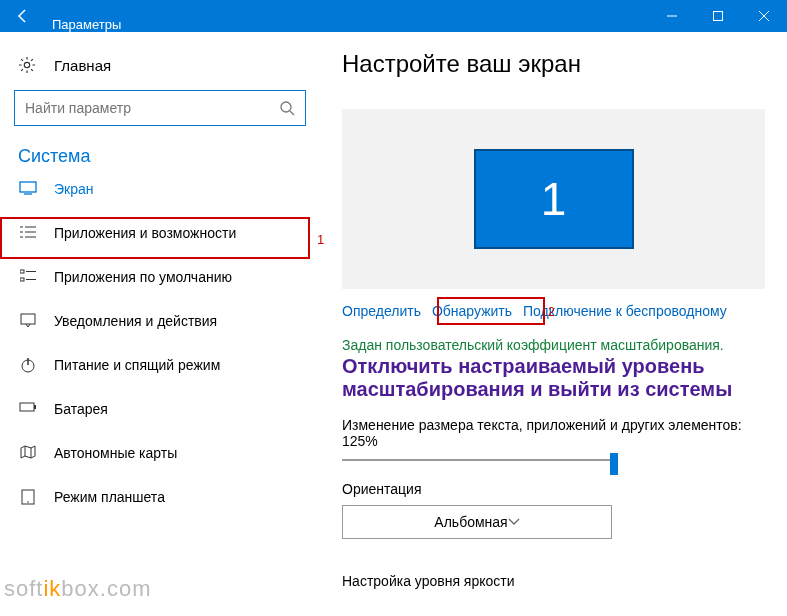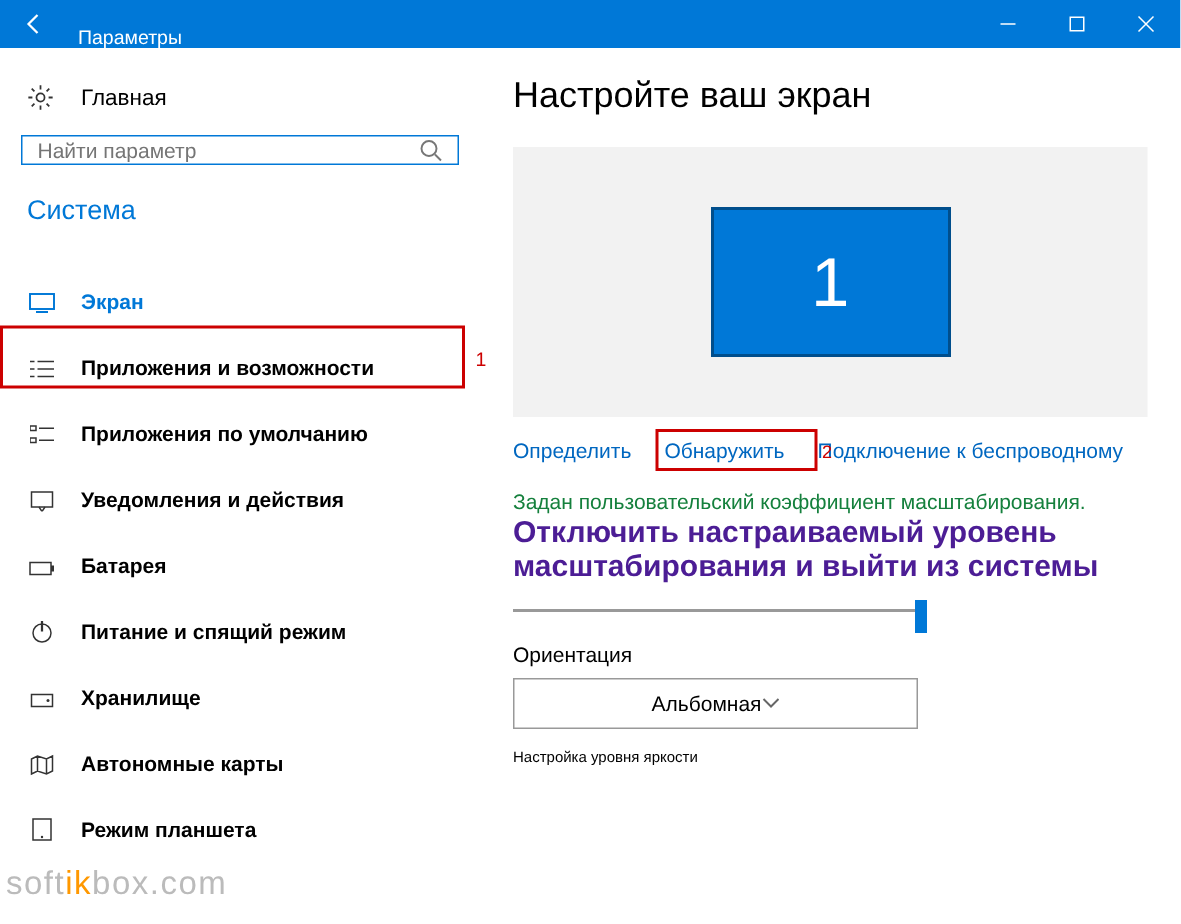--- a/index.html
+++ b/index.html
@@ -15,59 +15,59 @@
 .main { display: flex; height: calc(100% - 32px); }
 .sidebar { width: 320px; padding: 18px 0 16px 0; position: relative; }
 .content { flex: 1; padding: 18px 22px 0 22px; overflow: hidden; }
 
 
 .home-row { display: flex; align-items: center; padding: 6px 18px 16px 18px; }
 .home-row .icon { width: 20px; margin-right: 16px; }
 .home-row span { font-size: 15px; }
 
 .search-wrap { margin: 0 14px 20px 14px; }
-.search { border: 1px solid #0078d7; height: 20px; display: flex; align-items: center; padding: 0 10px; }
+.search { border: 1px solid #0078d7; height: 36px; display: flex; align-items: center; padding: 0 10px; }
 .search input { border: none; outline: none; flex: 1; font-size: 14px; color: #666; background: transparent; }
 .search .sicon { color: #666; }
 
 .category { color: #0078d7; font-size: 18px; padding: 0 18px 14px 18px; }
 
-.nav-item { display: flex; align-items: flex-end; height: 44px; padding: 0 18px; cursor: pointer; font-weight: bold; }
+.nav-item { display: flex; align-items: flex-start; height: 44px; padding: 0 18px; cursor: pointer; }
 .nav-item .icon { width: 20px; margin-right: 16px; color: #333; display: flex; align-items: center; justify-content: center; }
 .nav-item span { font-size: 14px; }
 .nav-item.selected { color: #0078d7; }
 .nav-item.selected .icon { color: #0078d7; }
 
 .red-box-1 { position: absolute; border: 2px solid #cc0000; left: 0; top: 185px; width: 310px; height: 42px; pointer-events: none; }
 .red-num-1 { position: absolute; left: 317px; top: 200px; color: #cc0000; font-size: 13px; pointer-events: none; }
 
 
-.h1 { font-size: 24px; font-weight: 300; margin-bottom: 20px; }
+.h1 { font-size: 24px; font-weight: 300; margin-bottom: 31px; }
 
 .display-area { background: #f2f2f2; height: 180px; display: flex; align-items: center; justify-content: center; margin-bottom: 14px; }
 .display-box { background: #0078d7; border: 2px solid #004e8c; width: 160px; height: 100px; display: flex; align-items: center; justify-content: center; color: #fff; font-size: 46px; font-weight: 300; }
 
-.links-row { display: flex; gap: 22px; margin-bottom: 18px; align-items: center; flex-wrap: wrap; position: relative; }
+.links-row { display: flex; gap: 11px; margin-bottom: 18px; align-items: center; flex-wrap: wrap; position: relative; }
 .links-row a { color: #0067c0; text-decoration: none; font-size: 14px; }
 
 .red-box-2 { position: absolute; border: 2px solid #cc0000; left: 95px; top: -6px; width: 108px; height: 28px; pointer-events: none; }
 .red-num-2 { position: absolute; left: 206px; top: 2px; color: #cc0000; font-size: 12px; pointer-events: none; }
 
 .warning { color: #15803d; font-size: 14px; margin-bottom: 2px; }
 .link-blue { color: #4c1d95; font-size: 20px; display: block; margin-bottom: 16px; text-decoration: none; font-weight: bold; }
 
 .scale-label { font-size: 14px; margin-bottom: 10px; }
 .slider-wrap { margin-bottom: 20px; }
 .slider-track { background: #999; height: 2px; position: relative; width: 270px; }
 .slider-thumb { position: absolute; top: -6px; right: -6px; width: 8px; height: 22px; background: #0078d7; }
 
 .orientation-label { font-size: 14px; margin-bottom: 8px; }
 .select-box { border: 1px solid #999; width: 270px; height: 34px; display: flex; align-items: center; padding: 0 10px; justify-content: center; font-size: 14px; }
 
-.brightness-label { font-size: 10px; margin-top: 14px; }
+.brightness-label { font-size: 14px; margin-top: 34px; }
 
 .watermark { position: absolute; left: 4px; bottom: 14px; color: #bbb; font-size: 22px; pointer-events: none; letter-spacing: 1px; }
 .watermark .ik { color: #ff9800; }
 
 svg { display: block; }
 </style>
 </head>
 <body>
 
 <div class="titlebar">
@@ -158,44 +158,35 @@
       <span class="icon">
           <svg width="16" height="14" viewBox="0 0 16 14">
             <rect x="1" y="1" width="14" height="10" stroke="#333" fill="none"></rect>
             <path d="M6 11 L8 14 L10 11" stroke="#333" fill="none"></path>
           </svg>
         </span>
       <span>Уведомления и действия</span>
     </div>
     <div class="nav-item">
       <span class="icon">
+          <svg width="16" height="16" viewBox="0 0 16 16">
+            <circle cx="8" cy="9" r="6" stroke="#333" fill="none"></circle>
+            <line x1="8" y1="1" x2="8" y2="8" stroke="#333" stroke-width="1.5"></line>
+          </svg>
+        </span>
+      <span>Питание и спящий режим</span>
+    </div>
+    <div class="nav-item">
+      <span class="icon">
           <svg width="18" height="12" viewBox="0 0 18 12">
             <rect x="1" y="2" width="14" height="8" stroke="#333" fill="none"></rect>
             <rect x="15" y="4" width="2" height="4" fill="#333"></rect>
           </svg>
         </span>
       <span>Батарея</span>
-    </div>
-    <div class="nav-item">
-      <span class="icon">
-          <svg width="16" height="16" viewBox="0 0 16 16">
-            <circle cx="8" cy="9" r="6" stroke="#333" fill="none"></circle>
-            <line x1="8" y1="1" x2="8" y2="8" stroke="#333" stroke-width="1.5"></line>
-          </svg>
-        </span>
-      <span>Питание и спящий режим</span>
-    </div>
-    <div class="nav-item">
-      <span class="icon">
-          <svg width="16" height="12" viewBox="0 0 16 12">
-            <rect x="1" y="2" width="14" height="8" stroke="#333" fill="none"></rect>
-            <circle cx="12" cy="6" r="1" fill="#333"></circle>
-          </svg>
-        </span>
-      <span>Хранилище</span>
     </div>
     <div class="nav-item">
       <span class="icon">
           <svg width="16" height="14" viewBox="0 0 16 14">
             <path d="M1 3 L5 1 L11 3 L15 1 V11 L11 13 L5 11 L1 13 Z M5 1 V11 M11 3 V13" stroke="#333" fill="none"></path>
           </svg>
         </span>
       <span>Автономные карты</span>
     </div>
     <div class="nav-item">
@@ -225,20 +216,21 @@
       <a href="#">Определить</a>
       <a href="#">Обнаружить</a>
       <a href="#">Подключение к беспроводному</a>
       <div class="red-box-2"></div>
       <div class="red-num-2">2</div>
     </div>
 
     <div class="warning">Задан пользовательский коэффициент масштабирования.</div>
     <a href="#" class="link-blue">Отключить настраиваемый уровень масштабирования и выйти из системы</a>
 
+    <div class="scale-label">Изменение размера текста, приложений и других элементов: 125%</div>
     <div class="slider-wrap">
       <div class="slider-track">
         <div class="slider-thumb"></div>
       </div>
     </div>
 
     <div class="orientation-label">Ориентация</div>
     <div class="select-box">
       <span>Альбомная</span>
       <span>

